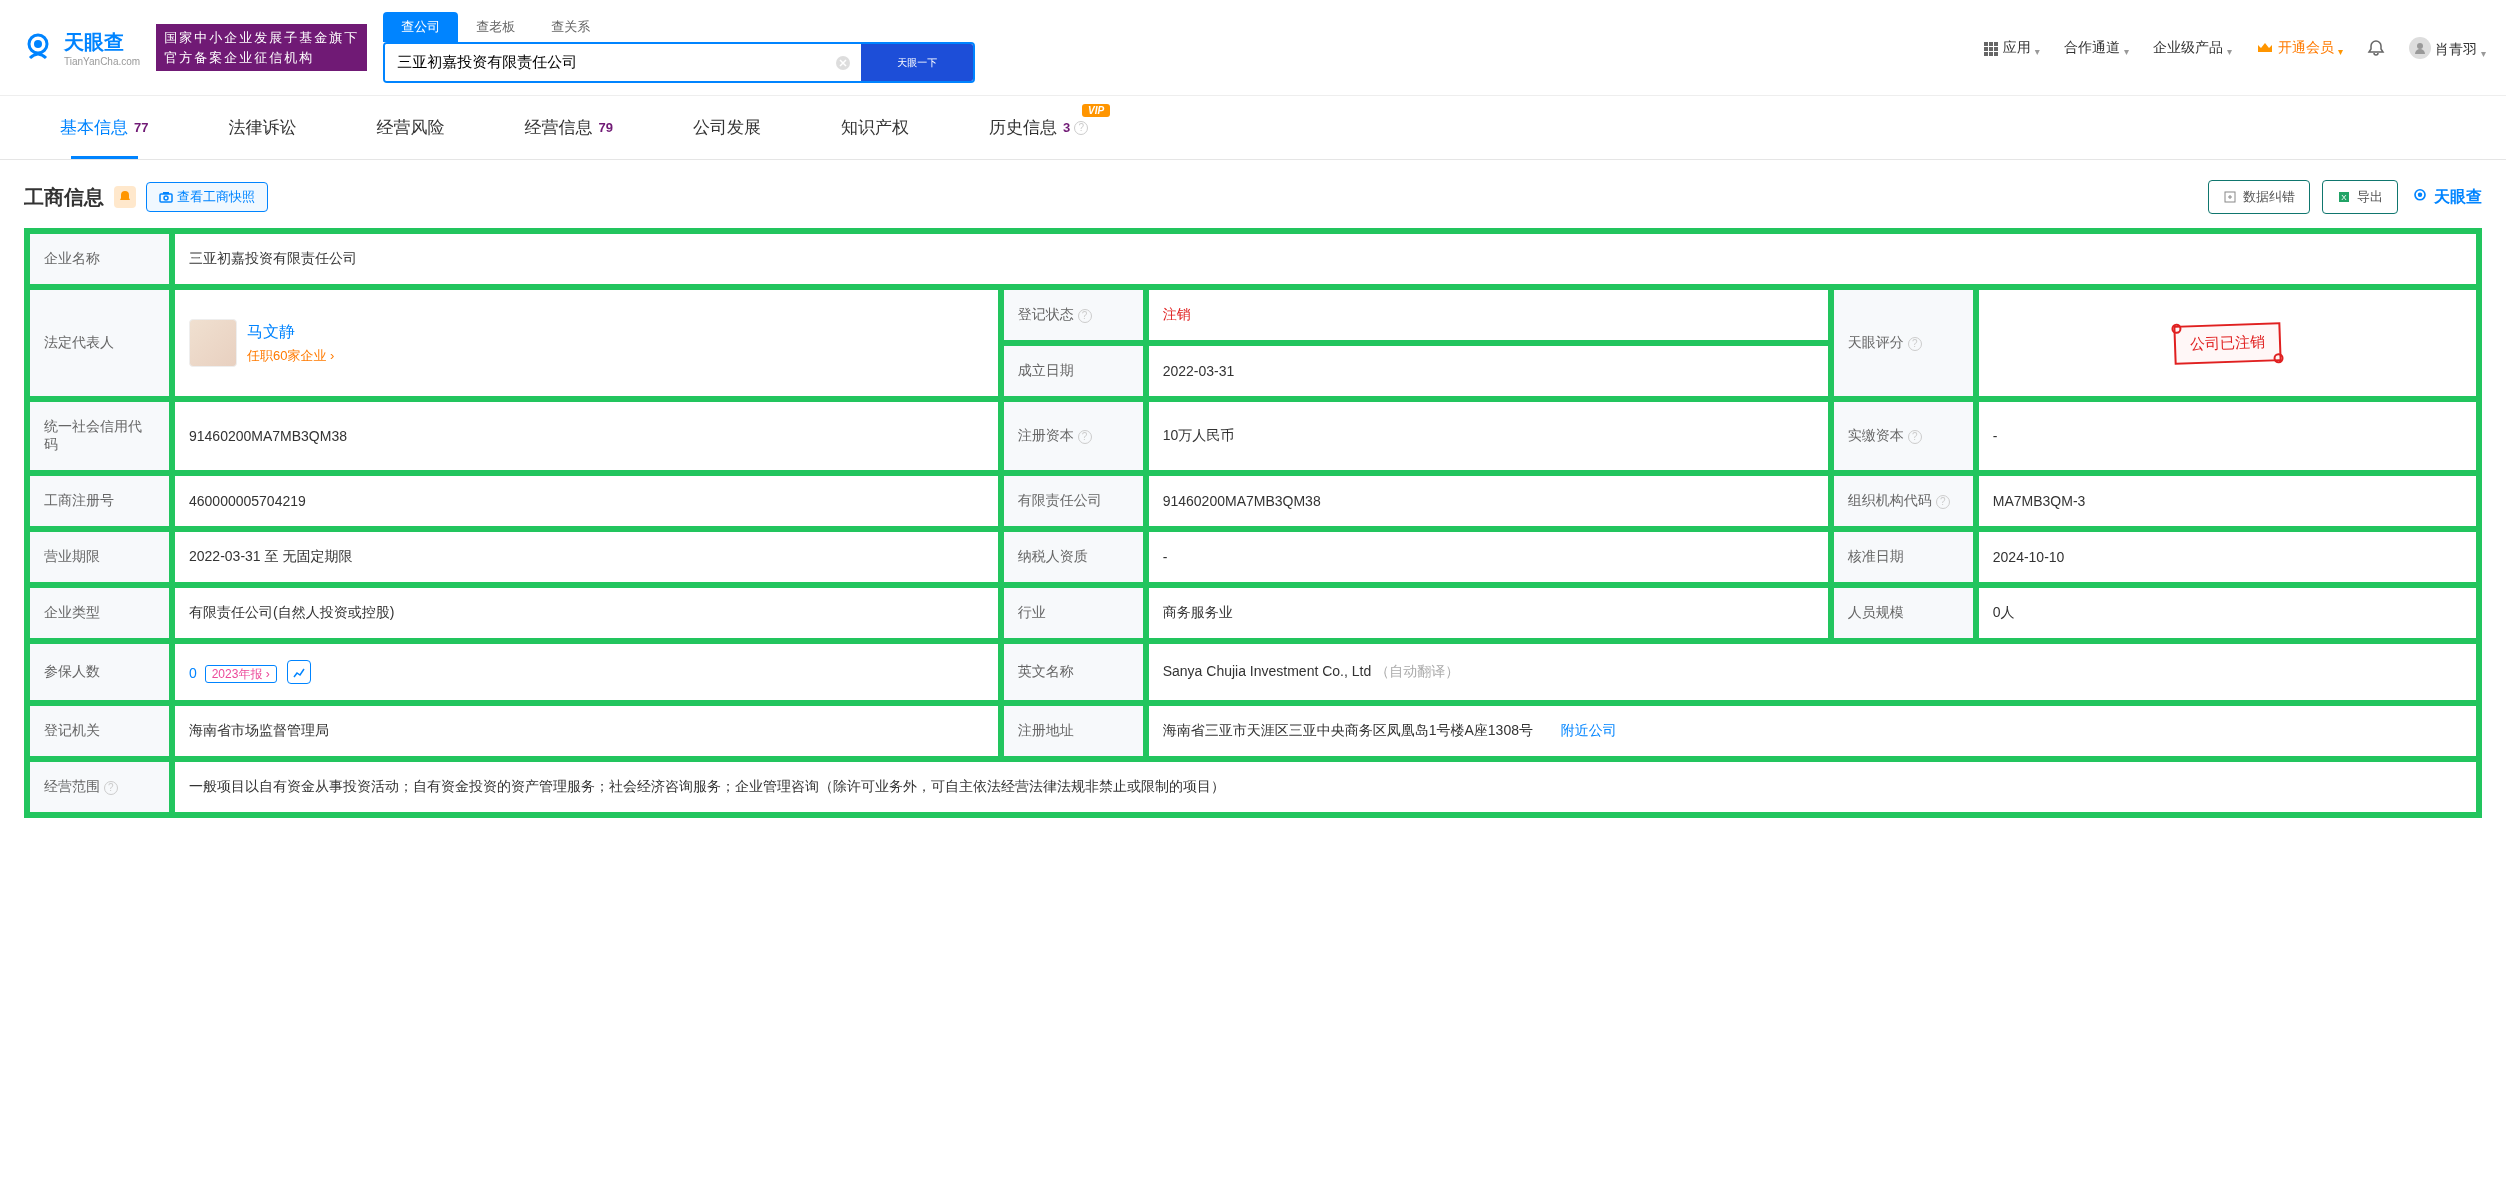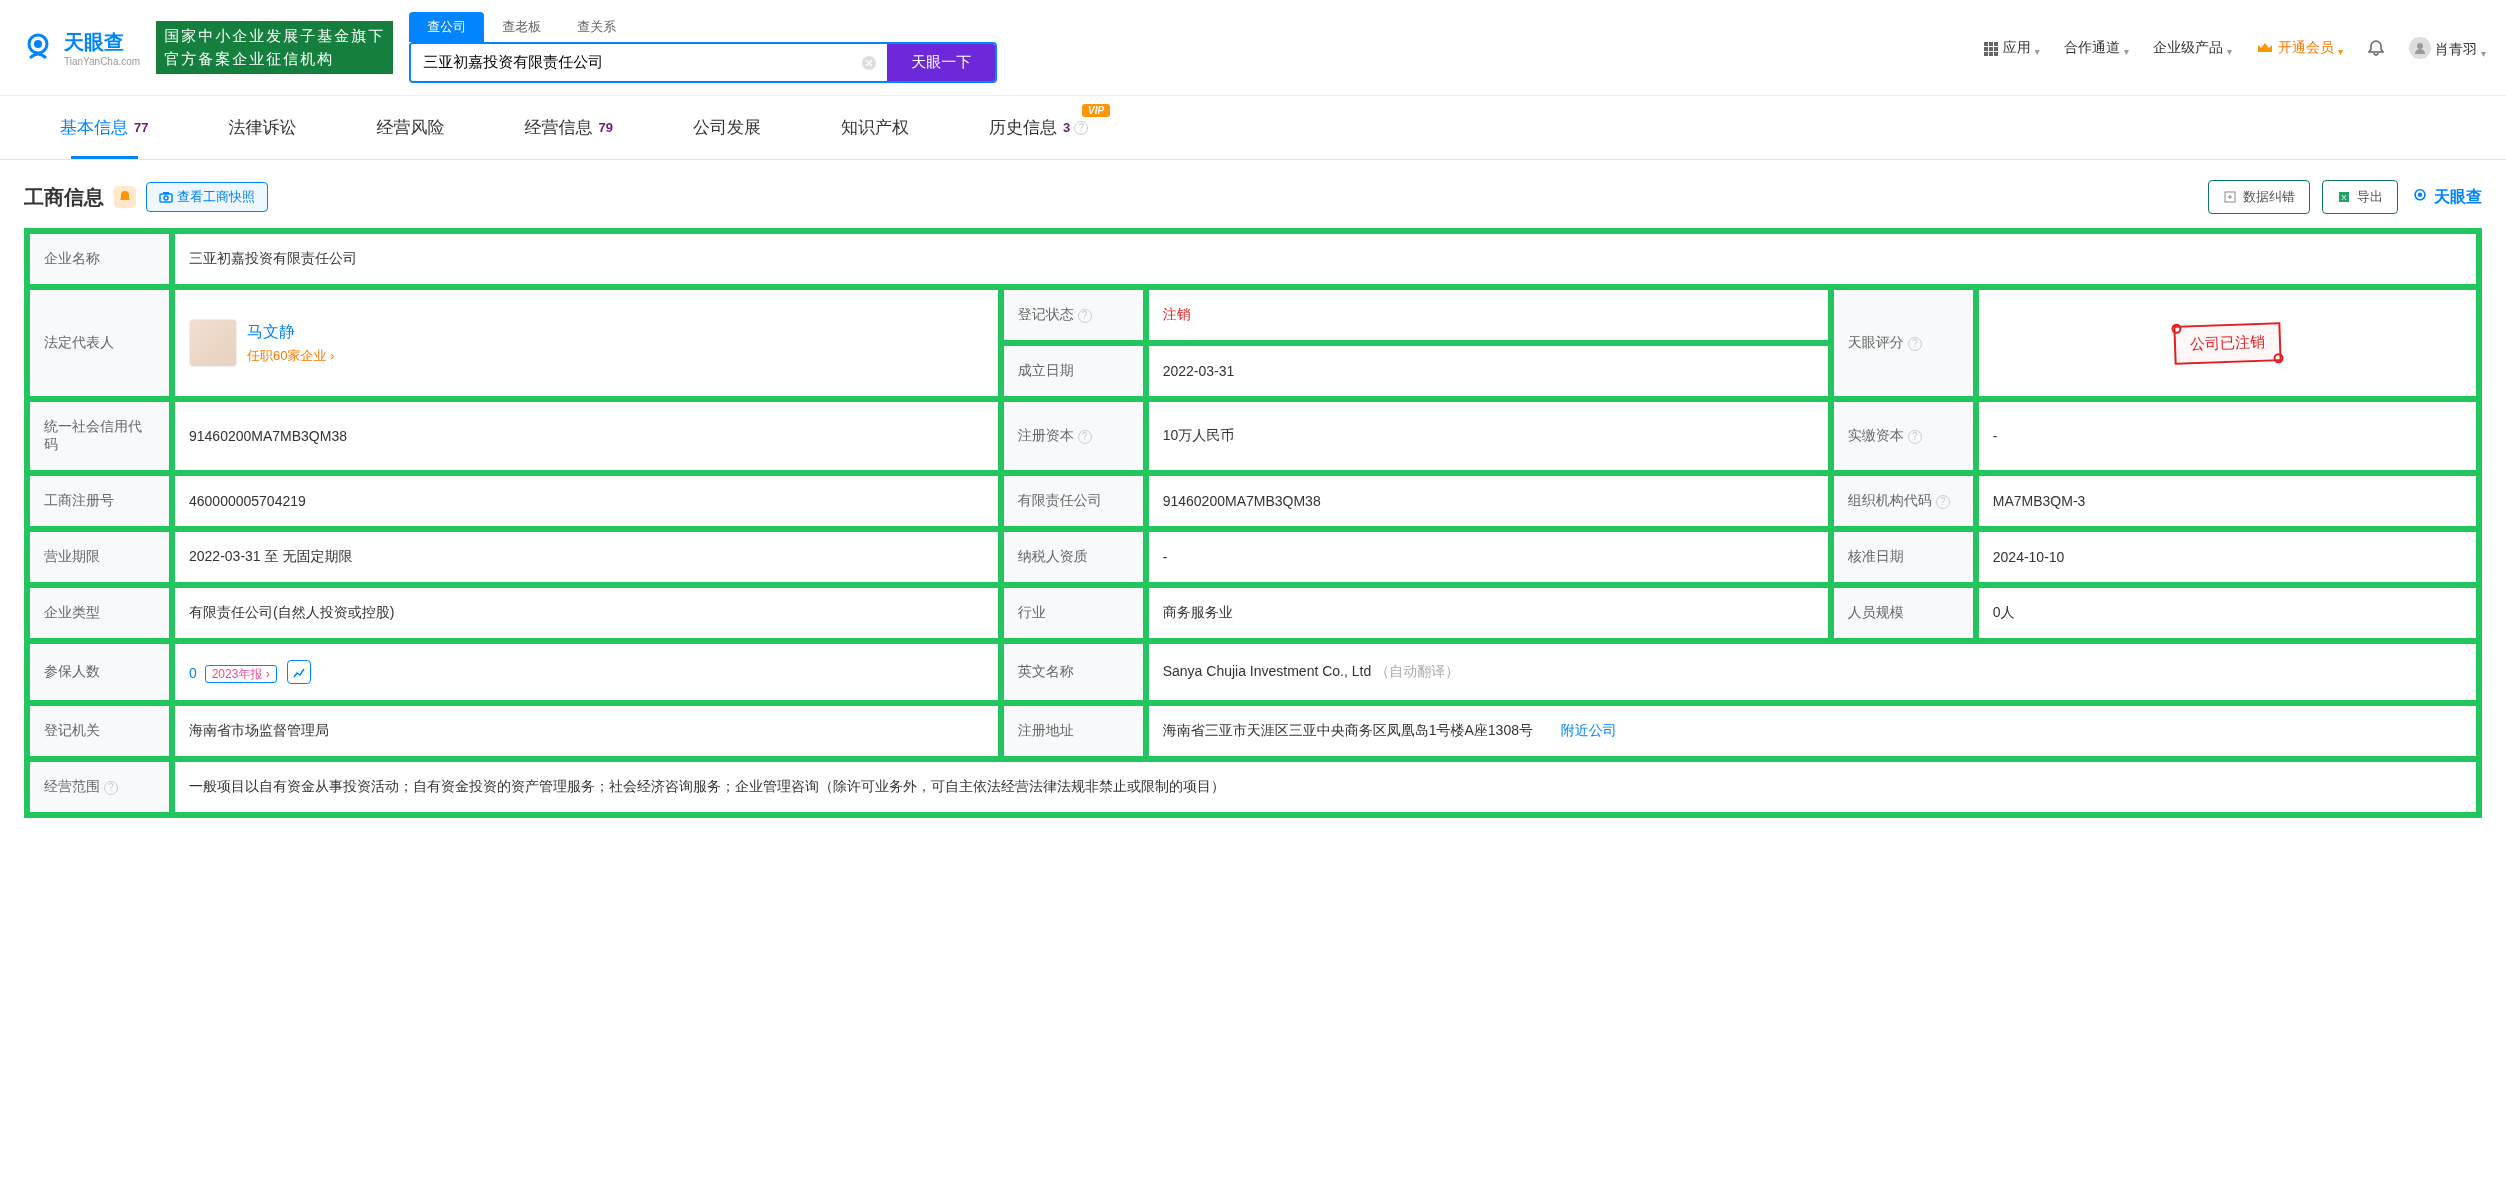--- a/index.html
+++ b/index.html
@@ -4,30 +4,30 @@
 <style>
 * { margin: 0; padding: 0; box-sizing: border-box; font-family: -apple-system, "PingFang SC", "Microsoft YaHei", sans-serif; }
 body { background: #fff; font-size: 14px; color: #333; }
 
 .header { display: flex; align-items: center; padding: 12px 20px; gap: 16px; border-bottom: 1px solid #eee; }
 .logo-area { display: flex; align-items: center; gap: 8px; }
 .logo-icon { width: 36px; height: 36px; }
 .logo-text { display: flex; flex-direction: column; }
 .logo-cn { font-size: 20px; font-weight: bold; color: #0084ff; }
 .logo-en { font-size: 10px; color: #999; }
-.red-badge { background: #15803d; color: #fff; font-size: 15px; line-height: 1.5; padding: 4px 8px; letter-spacing: 2px; }
+.red-badge { background: #701a75; color: #fff; font-size: 13px; line-height: 1.5; padding: 4px 8px; letter-spacing: 2px; }
 
 .search-tabs { display: flex; margin-bottom: 0; }
 .search-tab { padding: 6px 18px; font-size: 13px; color: #666; cursor: pointer; }
 .search-tab.active { background: #0084ff; color: #fff; border-radius: 4px 4px 0 0; }
 .search-area { display: flex; flex-direction: column; }
 .search-box { display: flex; border: 2px solid #0084ff; border-radius: 4px; overflow: hidden; }
 .search-input { width: 440px; padding: 10px 12px; border: none; outline: none; font-size: 15px; }
 .search-clear { padding: 0 10px; display: flex; align-items: center; color: #ccc; cursor: pointer; }
-.search-btn { background: #6d28d9; color: #fff; padding: 0 24px; border: none; font-size: 15px; cursor: pointer; }
+.search-btn { background: #1d4ed8; color: #fff; padding: 0 36px; border: none; font-size: 10px; cursor: pointer; }
 
 .header-right { margin-left: auto; display: flex; align-items: center; gap: 24px; }
 .hr-item { display: flex; align-items: flex-end; gap: 4px; color: #333; cursor: pointer; font-size: 14px; }
 .hr-item.vip { color: #ff7a00; }
 .dropdown-arrow { font-size: 10px; color: #999; }
 .user-name { font-weight: 500; }
 .avatar-icon { width: 22px; height: 22px; border-radius: 50%; background: #ddd; display: inline-flex; align-items: center; justify-content: center; }
 .bell-icon { color: #666; }
 
 .tabs-bar { display: flex; border-bottom: 1px solid #e5e5e5; padding: 0 20px; background: #fff; }

